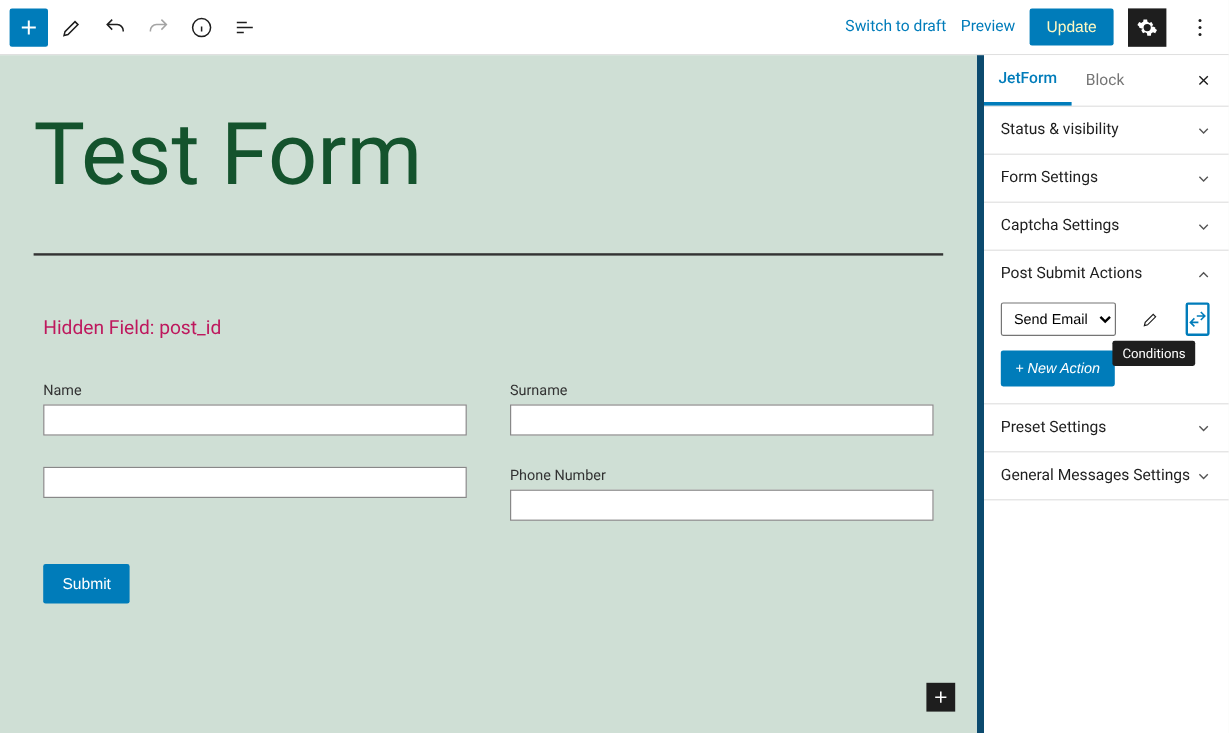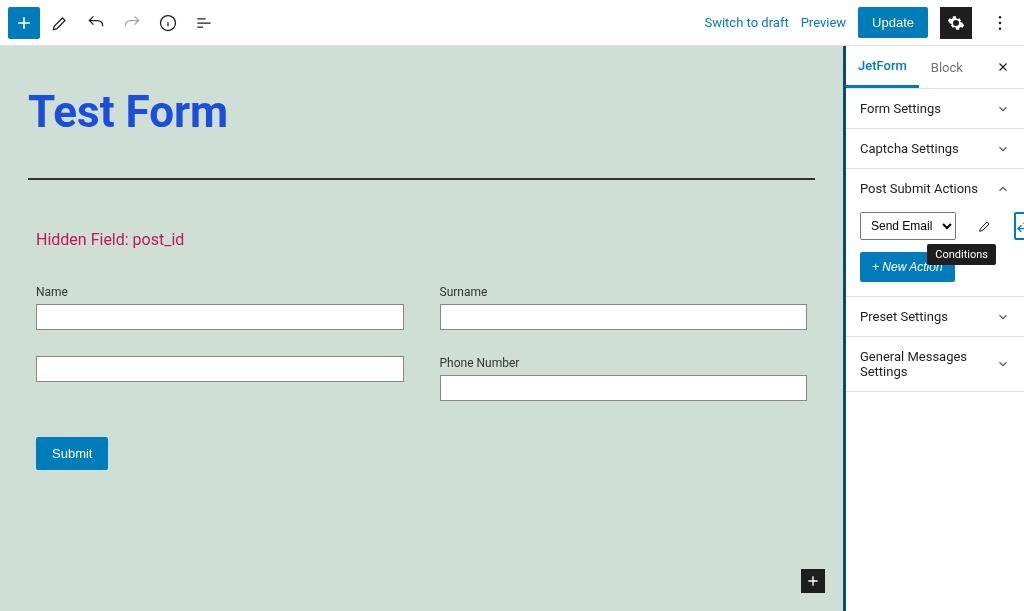--- a/index.html
+++ b/index.html
@@ -12,31 +12,31 @@
     .icon-btn.primary { background: #007cba; color: #fff; }
     .top-right { display: flex; align-items: center; gap: 12px; margin-left: 21px; }
     .link-btn { color: #007cba; text-decoration: none; cursor: pointer; font-size: 13px; }
     .btn-primary { background: #007cba; color: #fef9c3; border: none; padding: 8px 14px; border-radius: 2px; cursor: pointer; font-size: 13px; }
     .square-dark { width: 32px; height: 32px; background: #1e1e1e; color: #fff; display: flex; align-items: center; justify-content: center; cursor: pointer; }
     
     
     .main-wrap { display: flex; height: calc(100% - 46px); }
     .editor-area { flex: 1; background: #cfdfd5; padding: 0; position: relative; overflow: auto; }
     .editor-inner { padding: 0 28px; }
-    .form-title { font-size: 44px; font-weight: 700; color: #1d4ed8; margin: 40px 0 30px 0; }
+    .form-title { font-size: 72px; font-weight: 400; color: #14532d; margin: 40px 0 30px 0; }
     .hr-line { border: none; border-top: 2px solid #333; margin: 40px 0 50px 0; }
     .hidden-field { color: #be185d; font-size: 16px; margin: 0 0 36px 8px; }
     .form-grid { display: grid; grid-template-columns: 1fr 1fr; gap: 26px 36px; padding: 0 8px; }
     .field-group label { display: block; font-size: 12px; color: #333; margin-bottom: 5px; }
     .field-group input { width: 100%; height: 26px; border: 1px solid #888; background: #fff; padding: 0 6px; }
     .submit-btn { background: #007cba; color: #fff; border: none; padding: 9px 16px; border-radius: 2px; cursor: pointer; font-size: 13px; margin: 36px 0 0 8px; }
     .add-block-corner { position: absolute; bottom: 18px; right: 18px; width: 24px; height: 24px; background: #1e1e1e; color: #fff; display: flex; align-items: center; justify-content: center; cursor: pointer; }
     
     
-    .sidebar { width: 181px; border-left: 3px solid #0c4a6e; background: #fff; display: flex; flex-direction: column; }
+    .sidebar { width: 210px; border-left: 6px solid #0c4a6e; background: #fff; display: flex; flex-direction: column; }
     .sb-tabs { display: flex; border-bottom: 1px solid #e0e0e0; align-items: center; padding: 0 10px 0 0; }
     .sb-tab { padding: 12px 12px; cursor: pointer; font-size: 13px; color: #757575; }
     .sb-tab.active { color: #007cba; border-bottom: 3px solid #007cba; font-weight: 500; }
     .sb-close { margin-left: auto; cursor: pointer; padding: 4px; font-size: 16px; }
     .sb-panel { border-bottom: 1px solid #e0e0e0; }
     .sb-panel-head { display: flex; justify-content: space-between; align-items: center; padding: 12px 14px; cursor: pointer; font-size: 13px; }
     .sb-panel-head .chev { font-size: 11px; color: #555; }
     .sb-panel-body { padding: 4px 14px 14px 14px; }
     .action-row { display: flex; align-items: flex-end; gap: 20px; margin-bottom: 12px; position: relative; }
     .action-select { flex: 1; height: 28px; border: 1px solid #757575; border-radius: 2px; padding: 0 6px; font-size: 12px; background: #fff; }
@@ -139,20 +139,30 @@
     <div class="sb-tabs">
       <div class="sb-tab active">JetForm</div>
       <div class="sb-tab">Block</div>
       <div class="sb-close">
         <svg width="14" height="14" viewBox="0 0 24 24" fill="none" stroke="#1e1e1e" stroke-width="2">
             <path d="M6 6l12 12M18 6L6 18"></path>
           </svg>
       </div>
     </div>
 
+    <div class="sb-panel">
+      <div class="sb-panel-head">
+        <span>Status &amp; visibility</span>
+        <span class="chev">
+            <svg width="14" height="14" viewBox="0 0 24 24" fill="none" stroke="#555" stroke-width="2">
+              <path d="M6 9l6 6 6-6"></path>
+            </svg>
+          </span>
+      </div>
+    </div>
 
     <div class="sb-panel">
       <div class="sb-panel-head">
         <span>Form Settings</span>
         <span class="chev">
             <svg width="14" height="14" viewBox="0 0 24 24" fill="none" stroke="#555" stroke-width="2">
               <path d="M6 9l6 6 6-6"></path>
             </svg>
           </span>
       </div>

